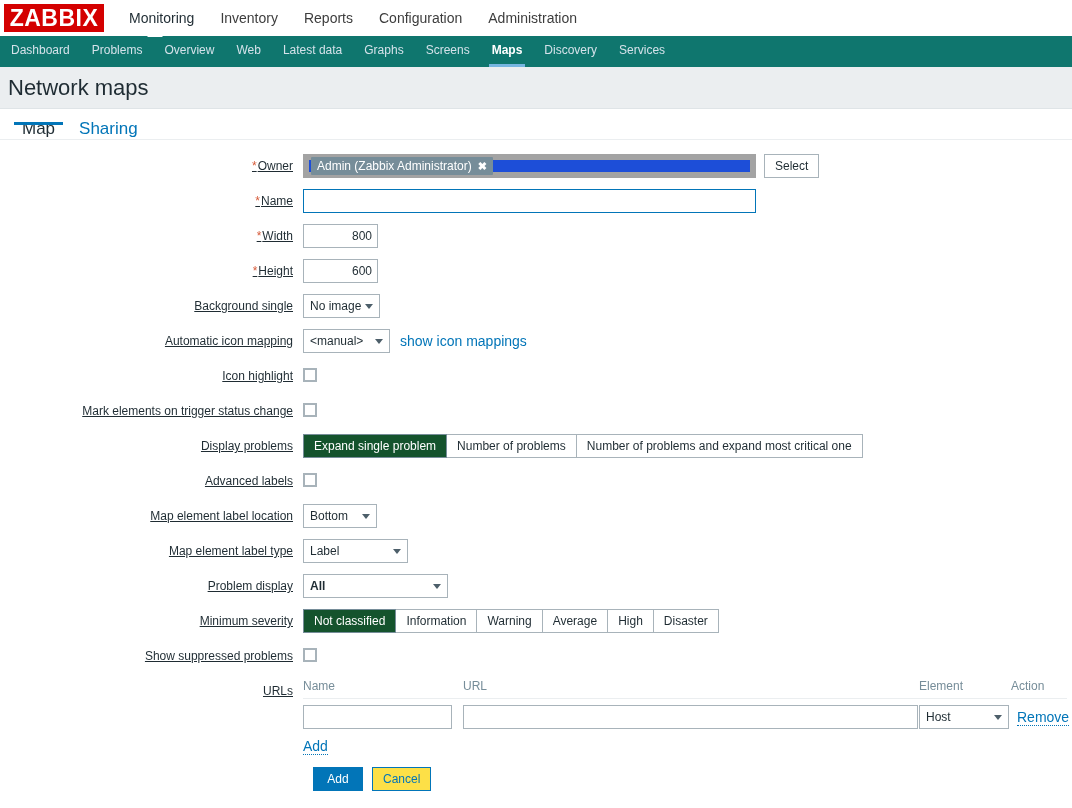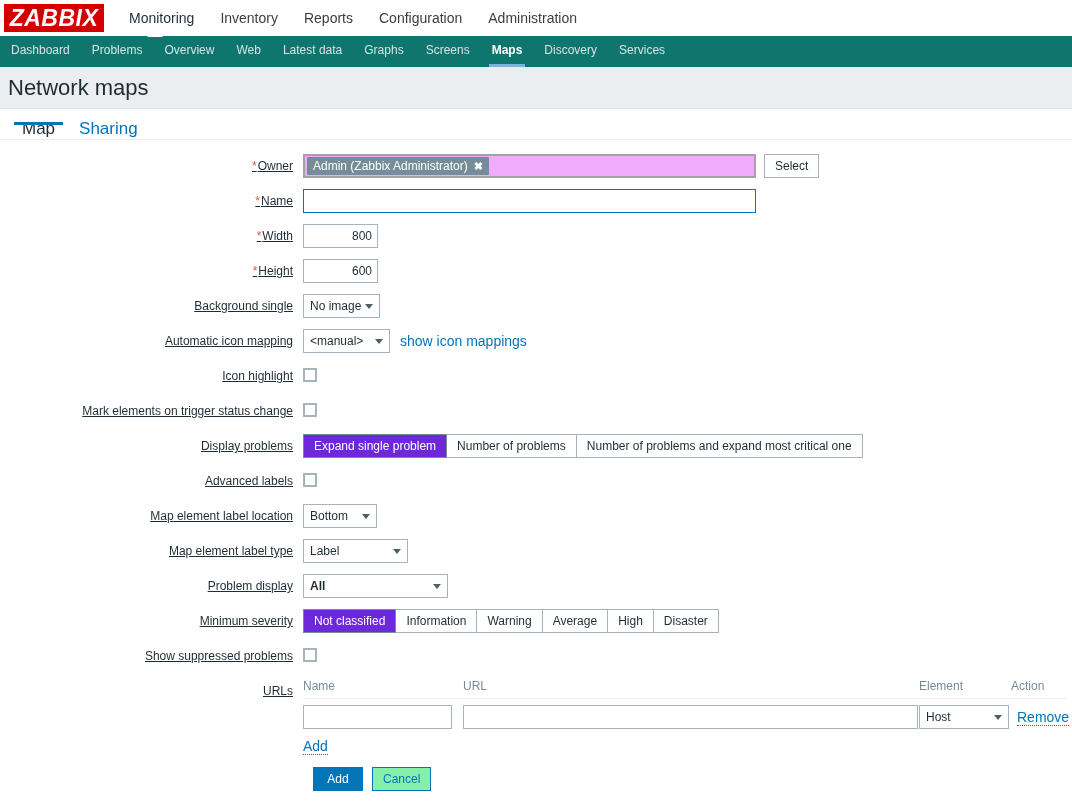--- a/index.html
+++ b/index.html
@@ -27,21 +27,20 @@
     margin-left: 4px;
     background: #d40000;
     color: #ffffff;
     font-size: 23px;
     font-weight: bold;
     letter-spacing: 0.5px;
     display: flex;
     align-items: center;
     justify-content: center;
     line-height: 1;
-    font-style: italic;
   }
   .mainmenu {
     display: flex;
     align-items: center;
     margin-left: 12px;
     height: 36px;
   }
   .mainmenu .mi {
     padding: 0 13px;
     font-size: 14px;
@@ -162,22 +161,22 @@
     padding: 0 5px;
     outline: none;
   }
   .num { width: 75px; text-align: right; }
   .txt-name { width: 453px; border-color: #0275b8 !important; }
 
   
   .multiselect {
     width: 453px;
     height: 24px;
-    border: 2px solid #a3a3a3;
-    background: #f0abfc;
+    border: 6px solid #a3a3a3;
+    background: #1d4ed8;
     display: flex;
     align-items: center;
     padding: 0 2px;
   }
   .chip {
     background: #768d99;
     color: #ffffff;
     font-size: 12px;
     height: 18px;
     line-height: 18px;
@@ -194,21 +193,21 @@
     cursor: pointer;
     line-height: 1;
   }
 
   .btn {
     font-family: "Liberation Sans", sans-serif;
     font-size: 12px;
     height: 24px;
     padding: 0 10px;
     border: 1px solid #0275b8;
-    background: #86efac;
+    background: #fde047;
     color: #0275b8;
     cursor: pointer;
     line-height: 22px;
   }
   .btn.grey {
     border: 1px solid #a8b3ba;
     color: #1f2c33;
     background: #ffffff;
   }
   .btn.primary {
@@ -268,21 +267,21 @@
     color: #1f2c33;
     font-size: 12px;
     height: 24px;
     line-height: 22px;
     padding: 0 10px;
     cursor: pointer;
     white-space: nowrap;
   }
   .seg .sgi:first-child { border-left: 1px solid #a8b3ba; }
   .seg .sgi.selected {
-    background: #6d28d9;
+    background: #14532d;
     color: #ffffff;
     border-color: #768d99;
   }
 
   
   .link {
     color: #0275b8;
     text-decoration: none;
     cursor: pointer;
     font-size: 14px;

